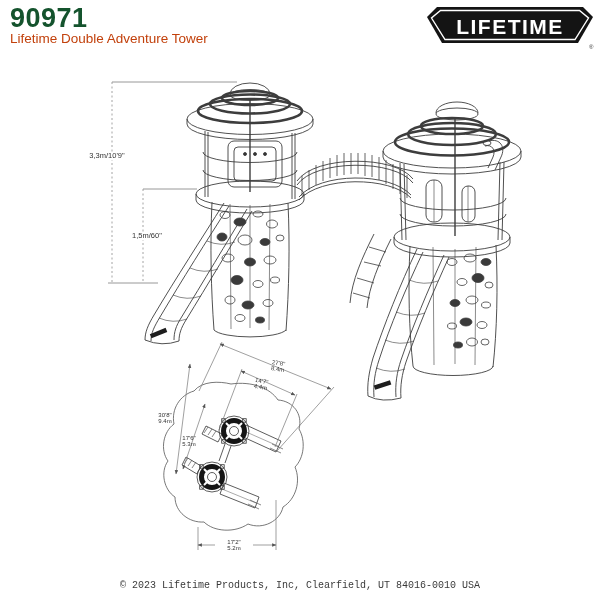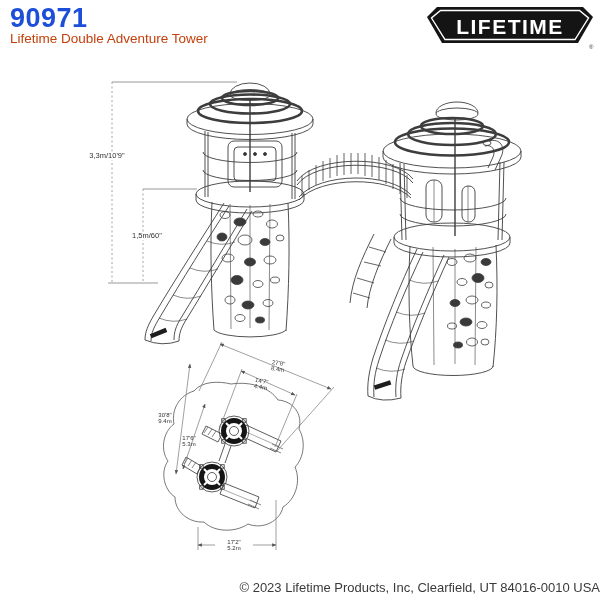--- a/index.html
+++ b/index.html
@@ -1,21 +1,21 @@
 <!DOCTYPE html>
 <html><head>
 <meta charset="utf-8">
 <style>
   html,body{margin:0;padding:0;background:#fff;}
   #screen{position:relative;width:600px;height:600px;background:#ffffff;overflow:hidden;
           font-family:"Liberation Sans",sans-serif;color:#222;}
   .abs{position:absolute;}
-  #model{left:10px;top:3px;font-size:27px;font-weight:bold;letter-spacing:0.5px;color:#1d4ed8;}
+  #model{left:10px;top:3px;font-size:27px;font-weight:bold;letter-spacing:0.5px;color:#14532d;}
   #subtitle{left:10px;top:31px;font-size:13.5px;color:#c2410c;}
-  #footer{left:0;right:0;top:580px;text-align:right;font-size:13px;color:#3a3a3a;}
+  #footer{left:0;right:0;top:580px;text-align:center;font-size:10px;color:#3a3a3a;font-family:Liberation Mono, monospace;}
   .dimlabel{font-size:7.5px;color:#333;text-align:center;background:#fff;line-height:1.1;}
   #dim-overall{left:74px;top:152px;width:66px;}
   #dim-deck{left:118px;top:232px;width:58px;}
   .fplabel{font-size:6px;color:#333;text-align:center;line-height:1.08;}
   #fp-d27{left:259px;top:360px;width:38px;transform:rotate(9deg);}
   #fp-d14{left:242px;top:378px;width:38px;transform:rotate(11deg);}
   #fp-d30{left:146px;top:412px;width:38px;}
   #fp-d17a{left:170px;top:435px;width:38px;}
   #fp-d17b{left:215px;top:539px;width:38px;background:#fff;}
   svg{display:block;}

